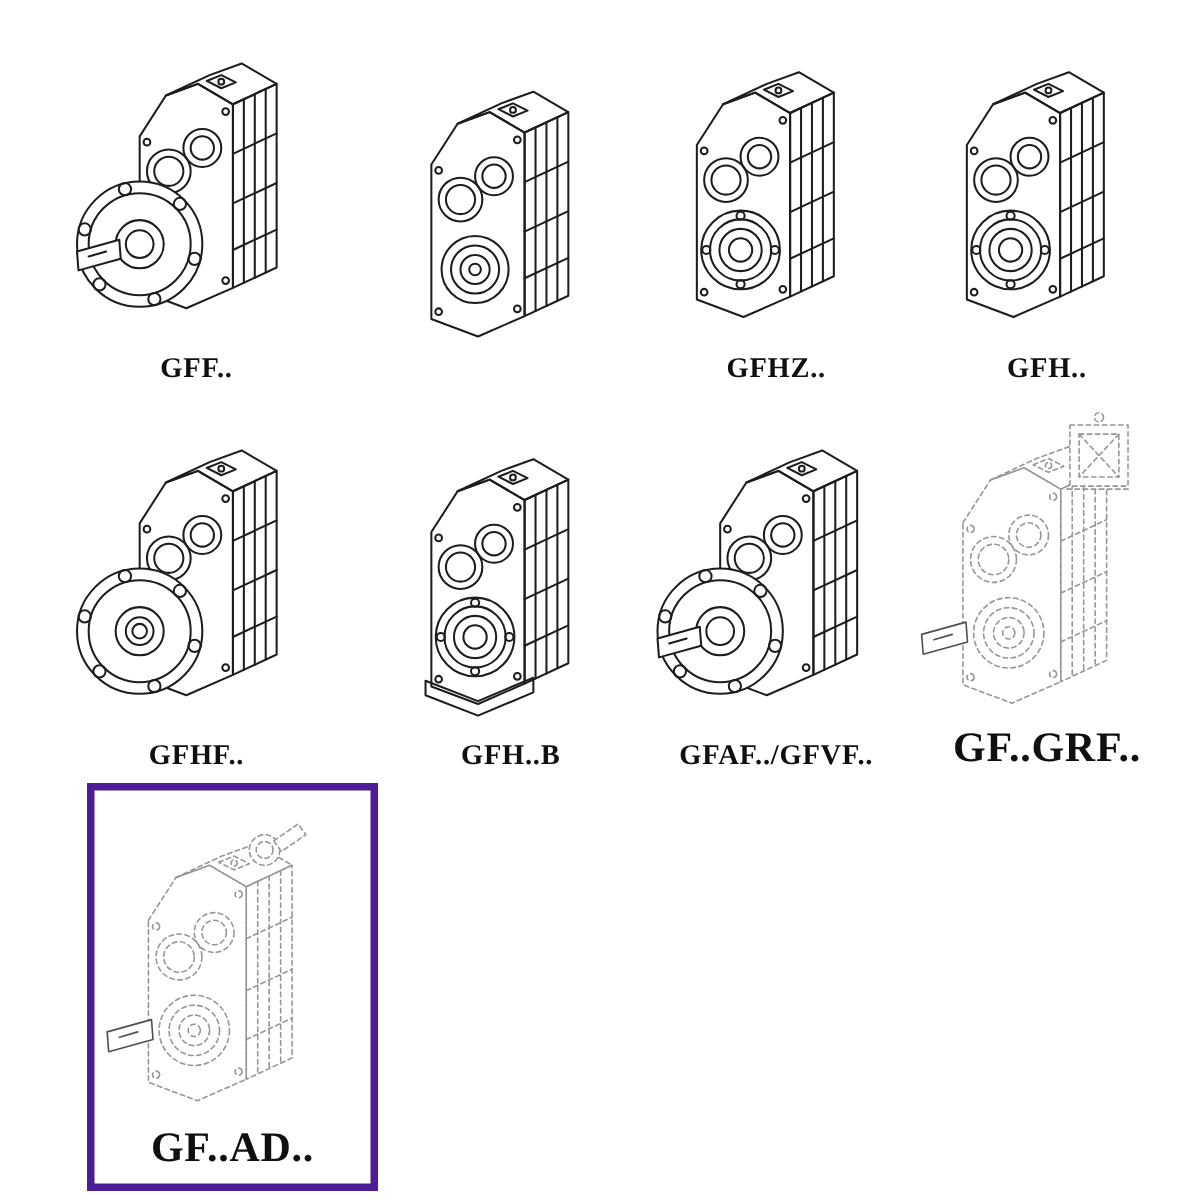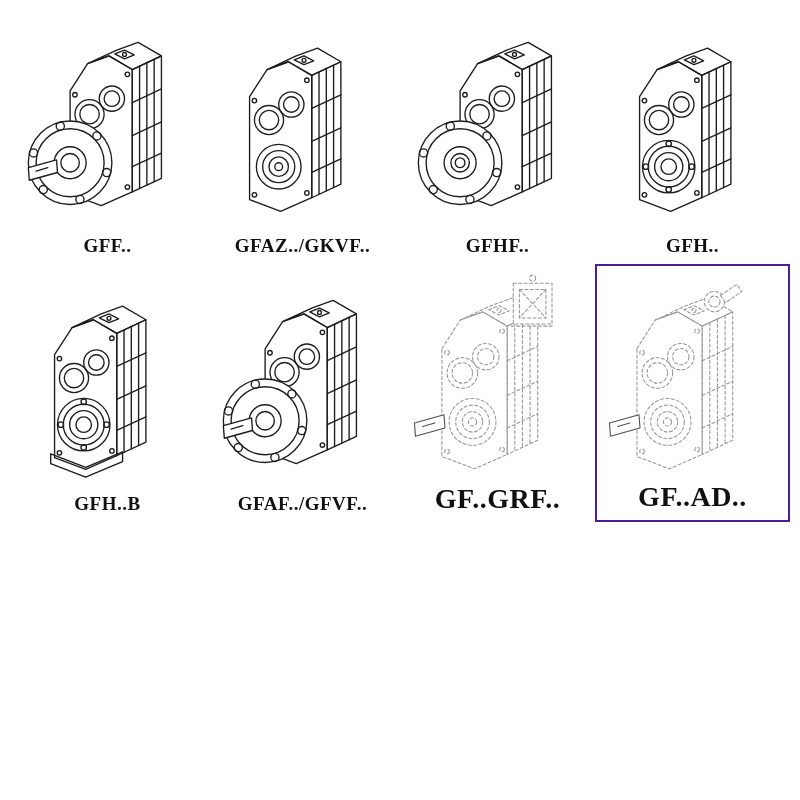--- a/index.html
+++ b/index.html
@@ -13,21 +13,21 @@
     padding:6px 10px 2px 10px;
     display:grid;
     grid-template-columns:repeat(4,1fr);
     grid-template-rows:258px 258px 272px;
   }
   .cell {
     display:flex; flex-direction:column;
     align-items:center; justify-content:flex-end;
     padding-bottom:3px;
   }
-  .cell.bordered { border:2px solid #4c1d95; }
+  .cell.bordered { border:5px solid #4c1d95;margin-left:48px; }
   .fig {
     flex:1 1 auto; width:100%;
     display:flex; align-items:center; justify-content:center;
   }
   .fig svg {
     width:168px; height:204px;
     fill:none; stroke:#1d1d1d; stroke-width:1.4;
     stroke-linecap:round; stroke-linejoin:round;
   }
   .fig svg.ghost {
@@ -191,40 +191,47 @@
     </div>
     <figcaption class="label">GFF..</figcaption>
   </figure>
 
   <figure class="cell">
     <div class="fig">
       <svg viewBox="0 0 170 210">
           <use href="#sym-plain"></use>
         </svg>
     </div>
-    <figcaption class="label">GFAZ../GKVF..</figcaption>
-  </figure>
-
+  </figure>
+
+  <figure class="cell">
+    <div class="fig">
+      <svg viewBox="0 0 170 210">
+          <use href="#sym-hollow"></use>
+        </svg>
+    </div>
+    <figcaption class="label">GFHZ..</figcaption>
+  </figure>
+
+  <figure class="cell">
+    <div class="fig">
+      <svg viewBox="0 0 170 210">
+          <use href="#sym-hollow"></use>
+        </svg>
+    </div>
+    <figcaption class="label">GFH..</figcaption>
+  </figure>
 
   <figure class="cell">
     <div class="fig">
       <svg viewBox="0 0 170 210">
           <use href="#sym-flange-hollow"></use>
         </svg>
     </div>
     <figcaption class="label">GFHF..</figcaption>
-  </figure>
-
-  <figure class="cell">
-    <div class="fig">
-      <svg viewBox="0 0 170 210">
-          <use href="#sym-hollow"></use>
-        </svg>
-    </div>
-    <figcaption class="label">GFH..</figcaption>
   </figure>
 
   <figure class="cell">
     <div class="fig">
       <svg viewBox="0 0 170 210">
           <use href="#sym-hollow-b"></use>
         </svg>
     </div>
     <figcaption class="label">GFH..B</figcaption>
   </figure>

